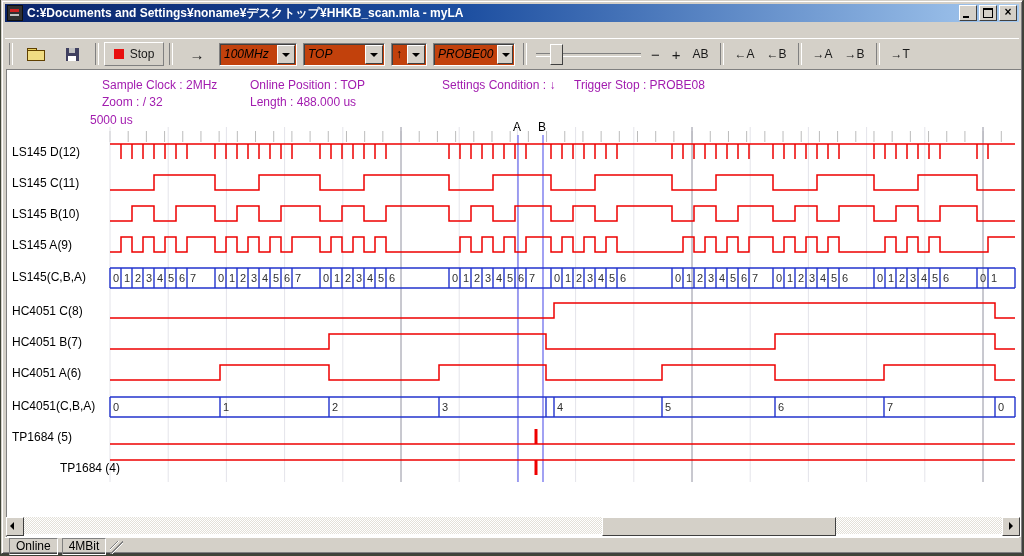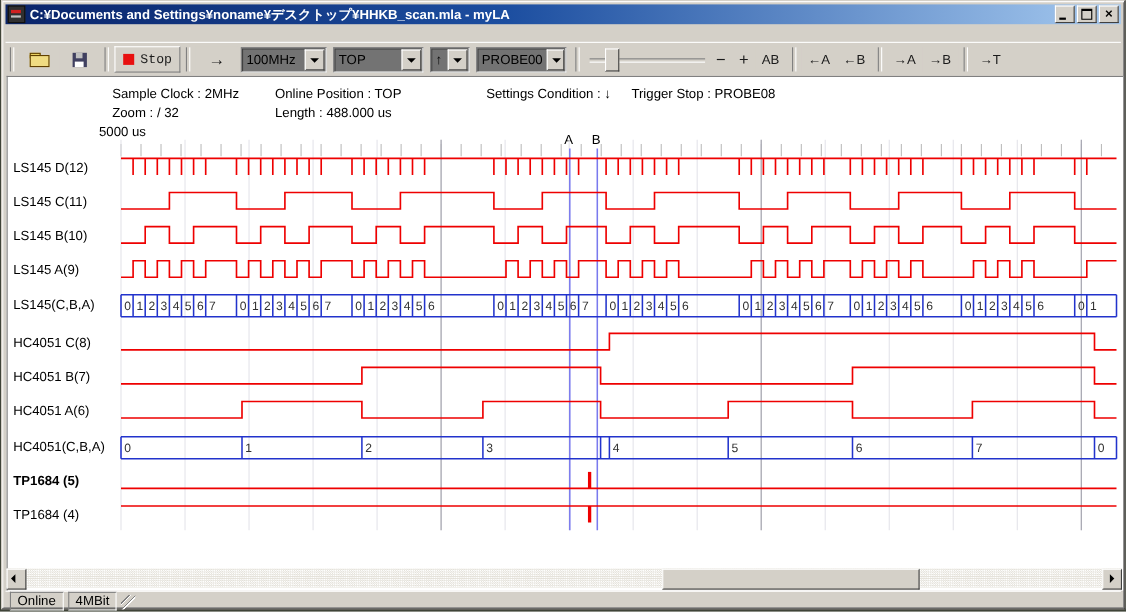--- a/index.html
+++ b/index.html
@@ -27,37 +27,37 @@
   .winbtn .cls{position:absolute;left:0;top:-1px;width:16px;text-align:center;font-size:12px;font-weight:bold;color:#000;line-height:14px;}
   
   #menubar{position:absolute;left:3px;top:21px;right:3px;height:16px;display:flex;align-items:center;}
   .menu-item{font-size:12px;color:#000;padding:1px 7px;}
   
   #toolbar{position:absolute;left:3px;top:37px;right:3px;height:30px;border-top:1px solid #fff;
            display:flex;align-items:center;}
   .tsep{width:2px;height:22px;margin:0 5px;border-left:1px solid #808080;border-right:1px solid #fff;}
   .tbtn{height:22px;display:flex;align-items:center;justify-content:center;background:#d4d0c8;
         font-size:12px;color:#1a1a1a;padding:0 5px;border:1px solid #d4d0c8;}
-  .raised{border-top:1px solid #fff;border-left:1px solid #fff;border-right:1px solid #808080;border-bottom:1px solid #808080;font-family:Liberation Mono, monospace;}
+  .raised{border-top:1px solid #fff;border-left:1px solid #fff;border-right:1px solid #808080;border-bottom:1px solid #808080;}
   .stop-square{width:10px;height:10px;background:#e81010;margin-right:6px;}
-  .combo{height:21px;background:#737373;border:1px solid;border-color:#808080 #fff #fff #808080;
-         box-shadow:inset 1px 1px 0 #404040;display:flex;align-items:center;margin:0 3px;}
+  .combo{height:21px;background:#c2410c;border:1px solid;border-color:#808080 #fff #fff #808080;
+         box-shadow:inset 1px 1px 0 #404040;display:flex;align-items:center;margin:0 3px;font-style:italic;}
   .combo .val{flex:1;font-size:12px;padding:0 3px 0 4px;color:#000;white-space:nowrap;}
   .combo .drop{width:16px;height:17px;margin:1px;background:#d4d0c8;border-top:1px solid #fff;border-left:1px solid #fff;
          border-right:1px solid #404040;border-bottom:1px solid #404040;position:relative;}
   .combo .drop:before{content:"";position:absolute;left:4px;top:7px;border:4px solid transparent;border-top-color:#000;}
   .slider{position:relative;width:105px;height:22px;margin:0 4px;}
   .slider .groove{position:absolute;left:0;right:0;top:10px;height:2px;border-top:1px solid #808080;border-bottom:1px solid #fff;}
   .slider .thumb{position:absolute;left:14px;top:1px;width:11px;height:19px;background:#d4d0c8;
         border-top:1px solid #fff;border-left:1px solid #fff;border-right:1px solid #404040;border-bottom:1px solid #404040;}
   .arrowbtn{font-size:13px;}
   
   #client{position:absolute;left:4px;top:68px;width:1014px;height:467px;background:#fff;
           border-top:1px solid #808080;border-left:1px solid #808080;}
-  .infotext{position:absolute;font-size:12px;color:#000000;white-space:nowrap;}
+  .infotext{position:absolute;font-size:12px;color:#a21caf;white-space:nowrap;}
   .chlabel{position:absolute;left:10px;font-size:12px;color:#000;white-space:nowrap;height:16px;}
   .cursorlabel{position:absolute;font-size:12px;color:#000;}
   #wave-svg{position:absolute;left:0;top:0;pointer-events:none;}
   
   #hscroll{position:absolute;left:4px;top:516px;width:1014px;height:17px;
            background:#f1efe9;background-image:repeating-conic-gradient(#ffffff 0 25%,#e3e0d8 0 50%);background-size:2px 2px;}
   .sbtn{position:absolute;top:0;width:16px;height:17px;background:#d4d0c8;
         border-top:1px solid #fff;border-left:1px solid #fff;border-right:1px solid #404040;border-bottom:1px solid #404040;}
   .sbtn .tri{position:absolute;top:4px;border:4px solid transparent;}
   .sbtn .tri.left{left:3px;border-right-color:#000;border-left-width:0;}
@@ -474,15 +474,15 @@
 
 <div class="chlabel" style="top: 144px;">LS145 D(12)</div>
     <div class="chlabel" style="top: 175px;">LS145 C(11)</div>
     <div class="chlabel" style="top: 206px;">LS145 B(10)</div>
     <div class="chlabel" style="top: 237px;">LS145 A(9)</div>
     <div class="chlabel" style="top: 269px;">LS145(C,B,A)</div>
     <div class="chlabel" style="top: 303px;">HC4051 C(8)</div>
     <div class="chlabel" style="top: 334px;">HC4051 B(7)</div>
     <div class="chlabel" style="top: 365px;">HC4051 A(6)</div>
     <div class="chlabel" style="top: 398px;">HC4051(C,B,A)</div>
-    <div class="chlabel" style="top: 429px; font-weight: bold;">TP1684 (5)</div>
-    <div class="chlabel" style="top: 460px;">TP1684 (4)</div>
+    <div class="chlabel" style="top: 429px;">TP1684 (5)</div>
+    <div class="chlabel" style="top: 460px; margin-left: 48px;">TP1684 (4)</div>
   </div>
 
 </body></html>

